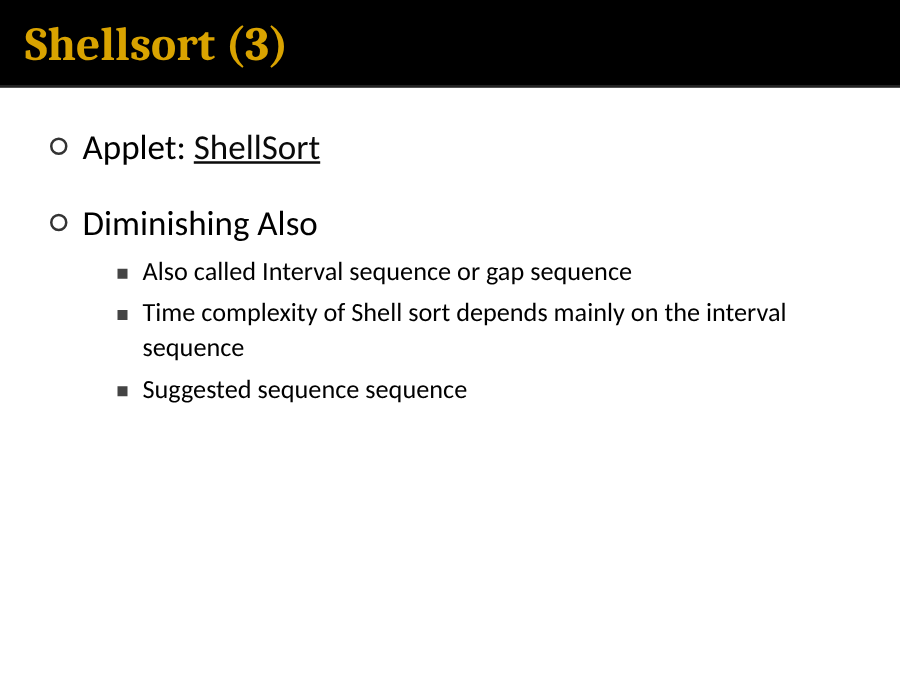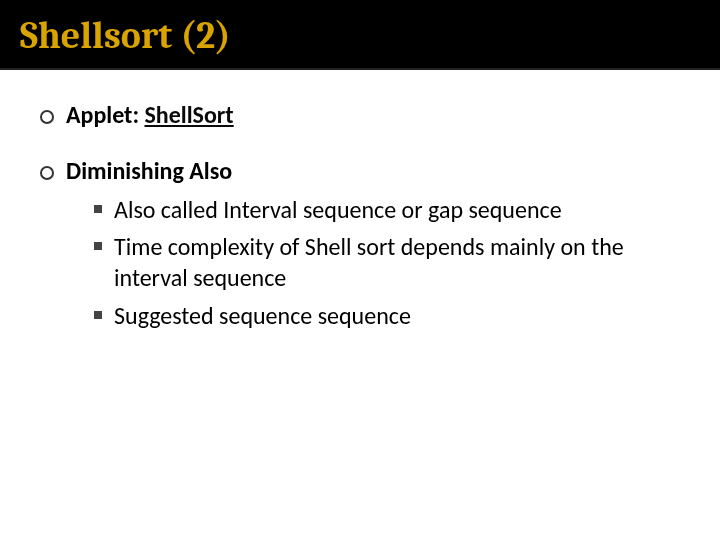--- a/index.html
+++ b/index.html
@@ -3,33 +3,33 @@
 <meta charset="utf-8">
 <style>
   * { margin: 0; padding: 0; box-sizing: border-box; }
   html, body { width: 720px; height: 540px; font-family: "Calibri", "Segoe UI", sans-serif; background: #fff; }
   .slide { width: 720px; height: 540px; display: flex; flex-direction: column; }
   .title-bar { background: #000; padding: 14px 20px 10px 20px; border-bottom: 2px solid #222; }
   .title-bar h1 { color: #d9a300; font-size: 38px; font-weight: 700; font-family: "Cambria", "Georgia", serif; }
   .content { padding: 30px 40px 10px 40px; color: #000; }
   .circle-item { display: flex; align-items: flex-start; margin-bottom: 26px; }
   .circle-bullet { flex: 0 0 auto; width: 14px; height: 14px; border: 2px solid #333; border-radius: 50%; margin-top: 10px; margin-right: 12px; }
-  .circle-text { font-size: 24px; line-height: 1.25; font-weight: bold; }
+  .circle-text { font-size: 28px; line-height: 1.25; }
   .link { text-decoration: underline; color: #0a0a0a; }
   .sub-list { margin-top: 8px; }
   .square-item { display: flex; align-items: flex-start; margin-bottom: 6px; padding-left: 28px; }
   .square-bullet { flex: 0 0 auto; width: 8px; height: 8px; background: #444; margin-top: 11px; margin-right: 12px; }
-  .square-text { font-size: 24px; line-height: 1.3; max-width: 560px; }
+  .square-text { font-size: 21px; line-height: 1.3; max-width: 560px; }
 </style>
 </head>
 <body>
 
 <div class="slide">
   <div class="title-bar">
-    <h1>Shellsort (2)</h1>
+    <h1>Shellsort (3)</h1>
   </div>
   <div class="content">
 
     <div class="circle-item">
       <span class="circle-bullet"></span>
       <span class="circle-text">
         <span>Applet: </span><span class="link">ShellSort</span>
       </span>
     </div>
 

